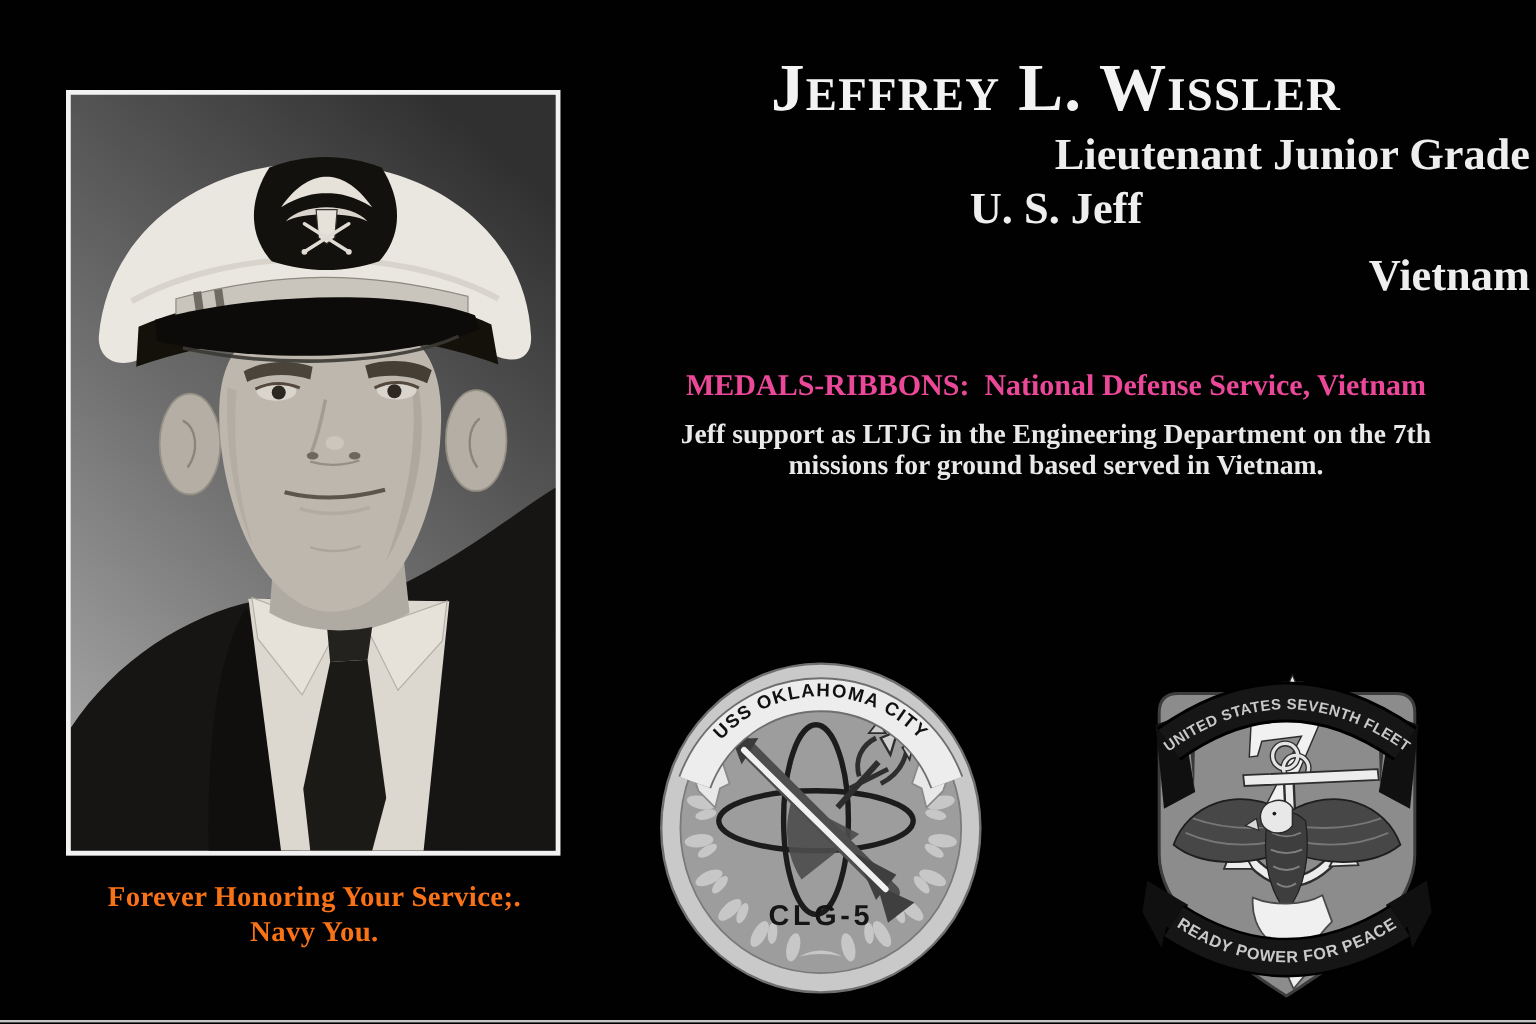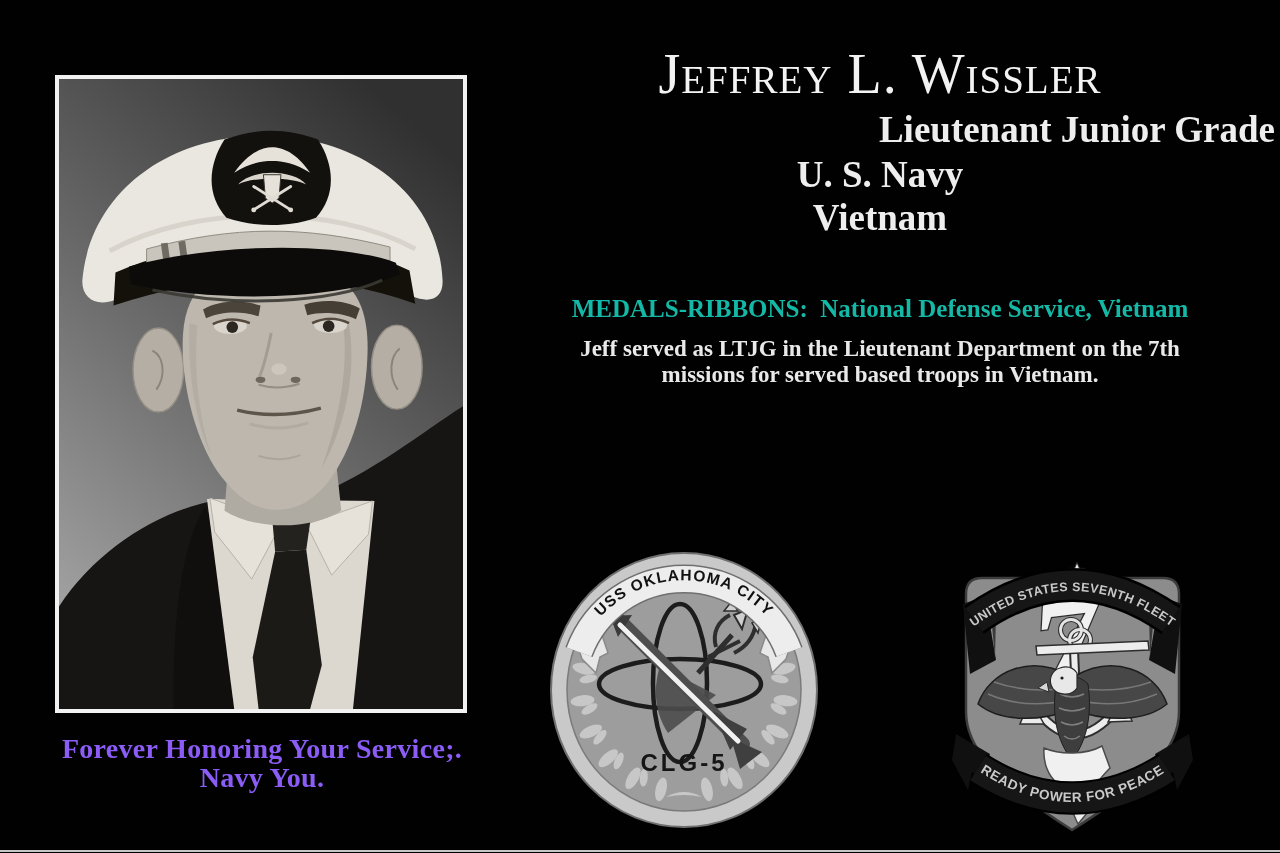--- a/index.html
+++ b/index.html
@@ -10,36 +10,36 @@
   }
   
   .photo-frame{
     position:absolute;left:55px;top:75px;width:404px;height:630px;
     border:4px solid #f2f2f2;background:#4a4a4a;box-sizing:content-box;
   }
   .photo-frame svg{display:block;width:404px;height:630px;}
   
   .tribute{
     position:absolute;left:40px;top:734px;width:444px;text-align:center;
-    font-size:28px;font-weight:700;line-height:29px;color:#8b5cf6;letter-spacing:.3px;
+    font-size:24px;font-weight:700;line-height:29px;color:#f97316;letter-spacing:.3px;
   }
   
   .right-col{
     position:absolute;left:485px;top:0;width:790px;text-align:center;color:#eeeeee;
   }
   .honoree-name{
-    margin-top:46px;font-size:56px;line-height:56px;font-weight:400;
+    margin-top:46px;font-size:56px;line-height:56px;font-weight:700;
     font-variant:small-caps;letter-spacing:1px;color:#f3f3f3;
   }
   .honoree-sub{font-size:37px;line-height:39px;font-weight:700;}
   .sub-rank{margin-top:8px;text-align:right;}
   .sub-branch{margin-top:6px;}
-  .sub-conflict{margin-top:4px;}
+  .sub-conflict{margin-top:17px;text-align:right;}
   .medals{
-    margin-top:57px;font-size:25px;line-height:29px;font-weight:700;color:#14b8a6;
+    margin-top:57px;font-size:25px;line-height:29px;font-weight:700;color:#ec4899;
   }
   .bio{
     margin-top:13px;font-size:23px;line-height:26px;font-weight:700;color:#e9e9e9;
   }
   
   .patch-left{position:absolute;left:548px;top:551px;width:272px;height:278px;}
   .patch-right{position:absolute;left:950px;top:542px;width:245px;height:298px;}
   .patch-left svg,.patch-right svg{display:block;width:100%;height:100%;}
   
   .bottom-line{position:absolute;left:0;right:0;top:850px;height:2px;background:#c6c6c6;}
@@ -141,28 +141,28 @@
   </div>
 
   <div class="tribute">
     <div>Forever Honoring Your Service;.</div>
     <div>Navy You.</div>
   </div>
 
   <div class="right-col">
     <div class="honoree-name">Jeffrey L. Wissler</div>
     <div class="honoree-sub sub-rank">Lieutenant Junior Grade</div>
-    <div class="honoree-sub sub-branch">U. S. Navy</div>
+    <div class="honoree-sub sub-branch">U. S. Jeff</div>
     <div class="honoree-sub sub-conflict">Vietnam</div>
     <div class="medals">
       <div>MEDALS-RIBBONS:&nbsp; National Defense Service, Vietnam</div>
     </div>
     <div class="bio">
-      <div>Jeff served as LTJG in the Lieutenant Department on the 7th</div>
-      <div>missions for served based troops in Vietnam.</div>
+      <div>Jeff support as LTJG in the Engineering Department on the 7th</div>
+      <div>missions for ground based served in Vietnam.</div>
     </div>
   </div>
 
   <div class="patch-left">
     <svg viewBox="0 0 272 278" role="img">
       <ellipse cx="136" cy="139" rx="133" ry="137" fill="#c9c9c9" stroke="#6f6f6f" stroke-width="2"></ellipse>
       <ellipse cx="136" cy="139" rx="117" ry="121" fill="#9d9d9d" stroke="#7a7a7a" stroke-width="1.5"></ellipse>
 
       <g fill="#c7c7c7">
         <g transform="rotate(-78 136 139)">

